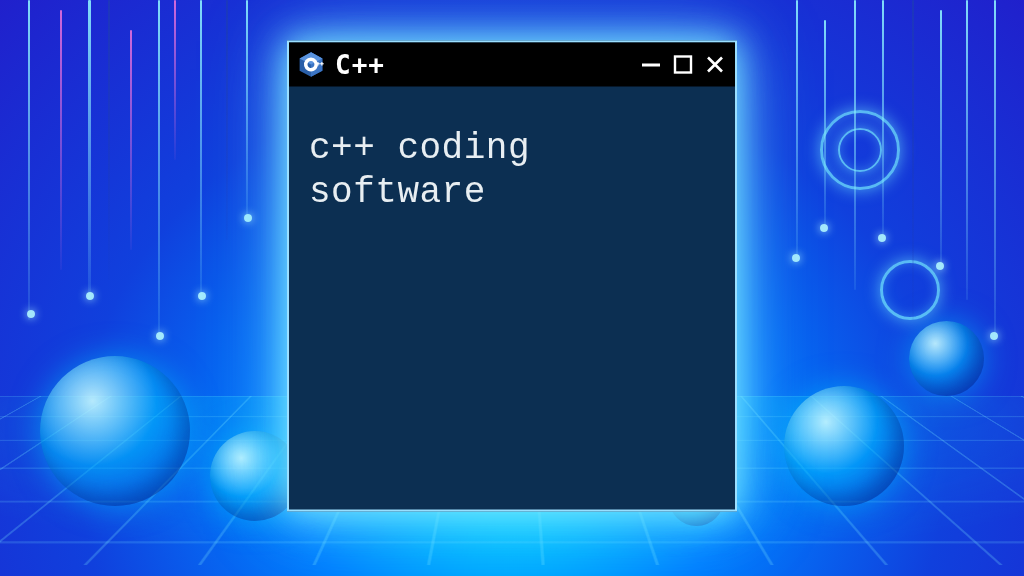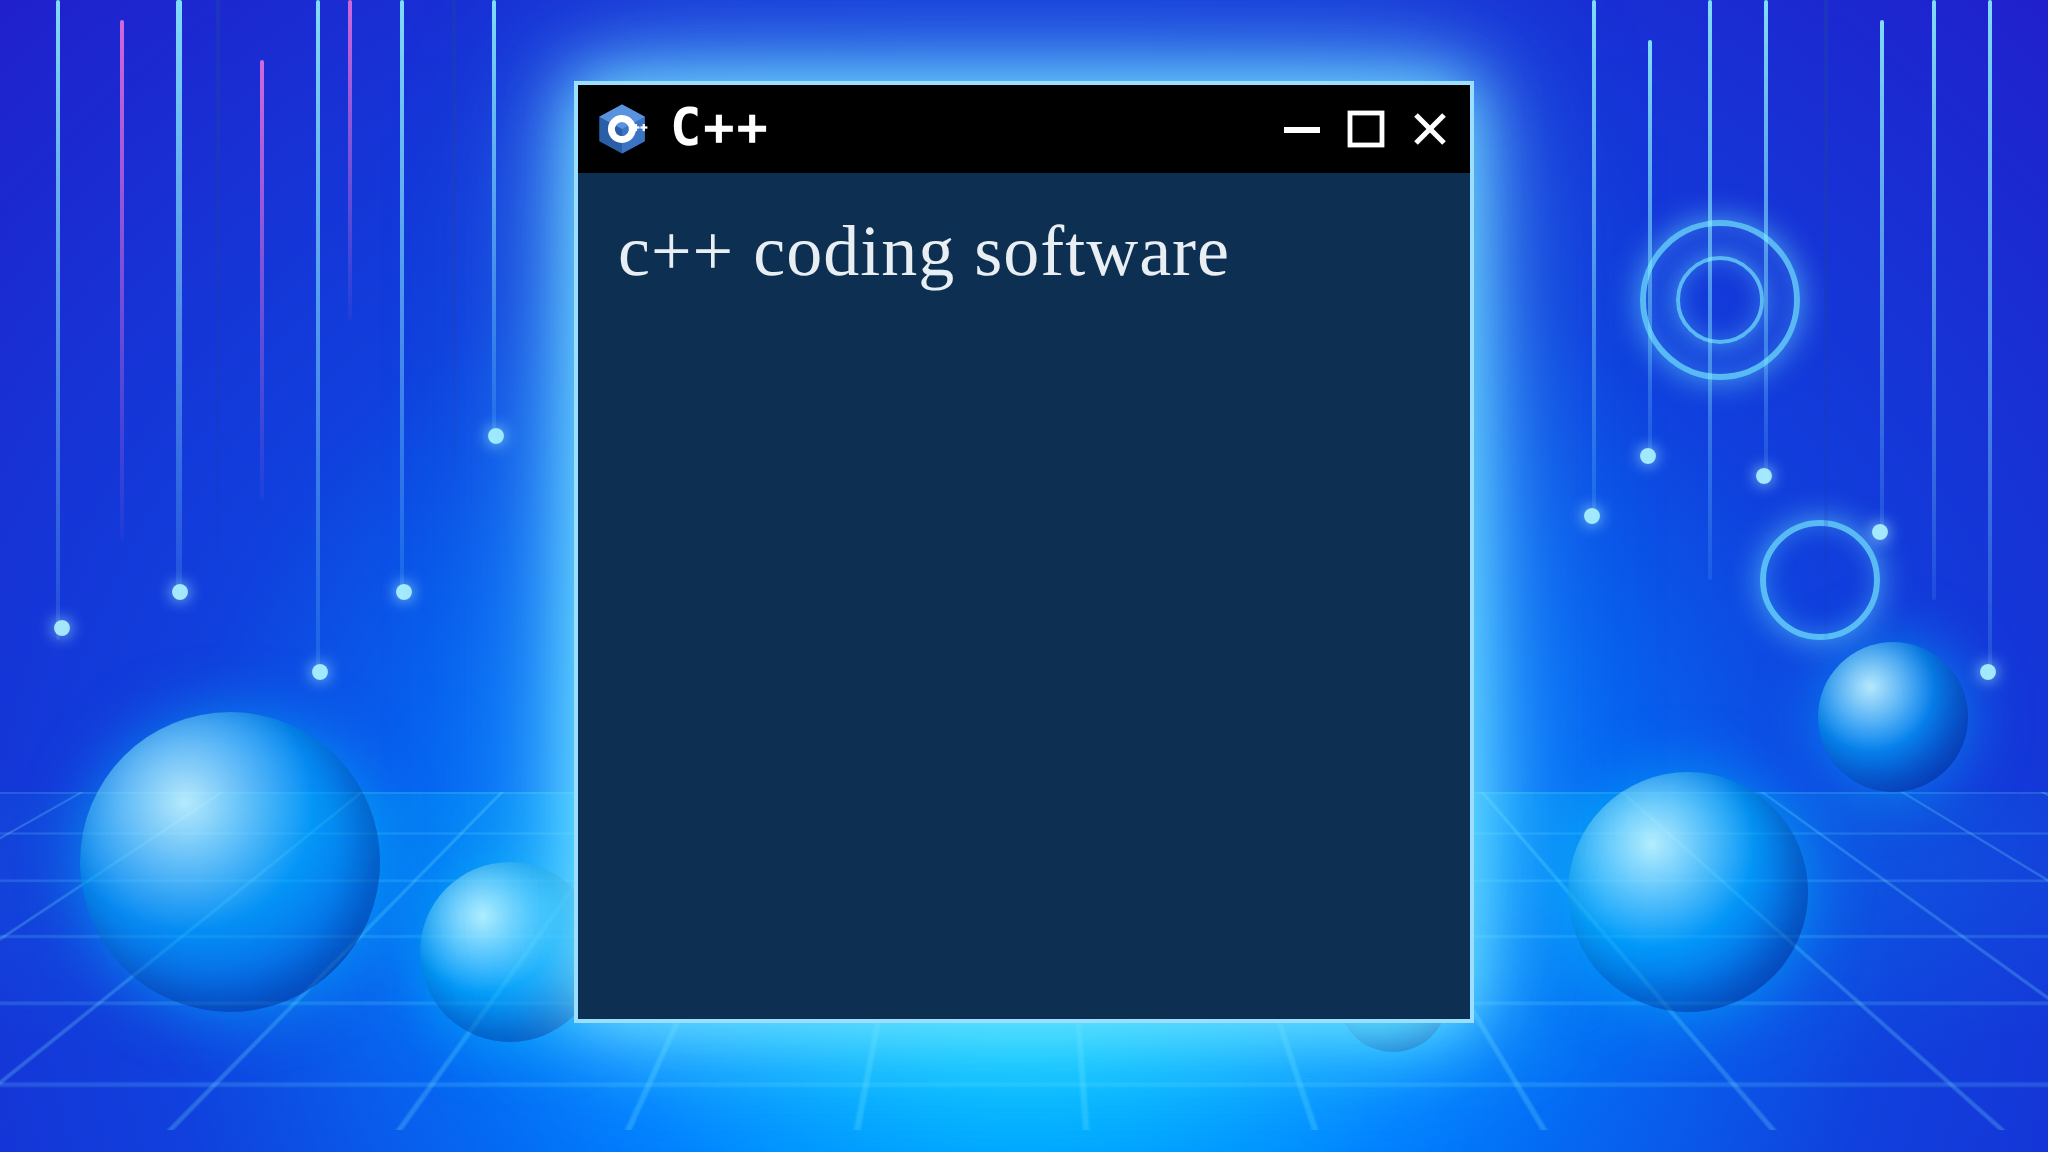--- a/index.html
+++ b/index.html
@@ -99,26 +99,27 @@
       display: inline-flex;
       align-items: center;
       justify-content: center;
       width: 20px; height: 20px;
       cursor: pointer;
     }
     .wc svg { display: block; }
     .window-body {
       padding: 18px 20px;
       color: #e8eef2;
-      font-family: Liberation Serif, serif;
+      font-family: Liberation Mono, monospace;
       font-size: 36px;
       line-height: 1.22;
       letter-spacing: 0.5px;
       white-space: pre-wrap;
       word-break: break-word;
+      margin-top: 22px;
     }
   </style>
 </head>
 <body>
 
 <div class="bg-layer">
   <div class="grid-floor"></div>
 
   <div class="sphere" style="width:150px;height:150px;left:40px;bottom:70px;"></div>
   <div class="sphere" style="width:90px;height:90px;left:210px;bottom:55px;"></div>

